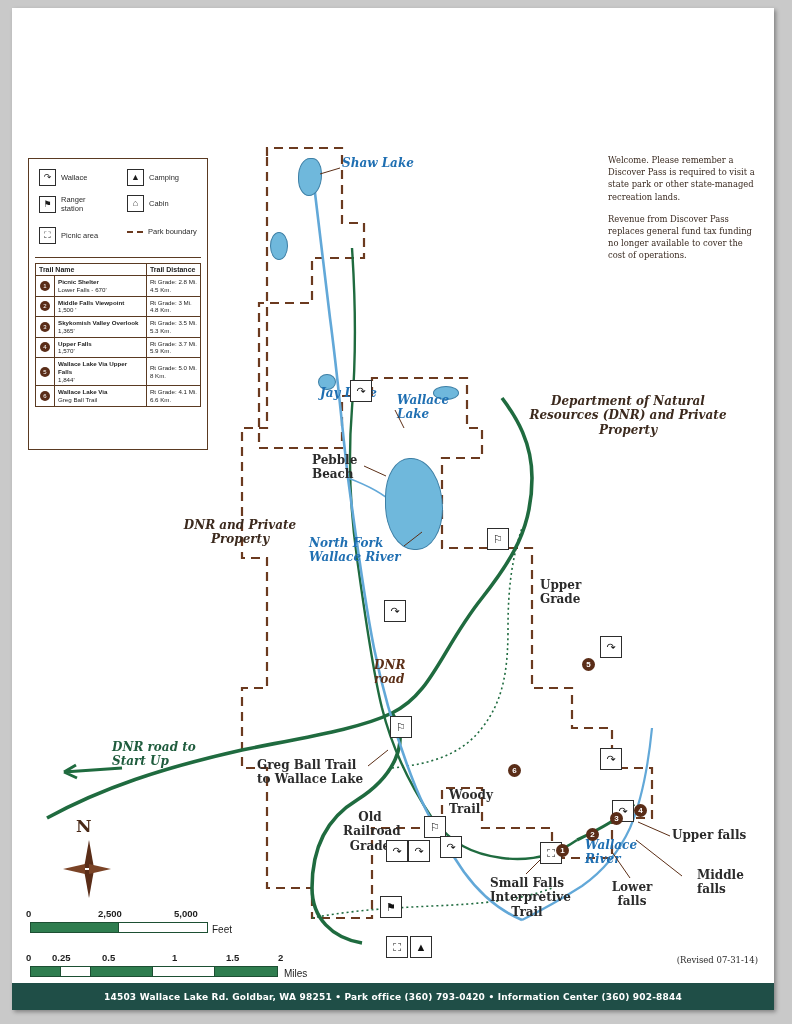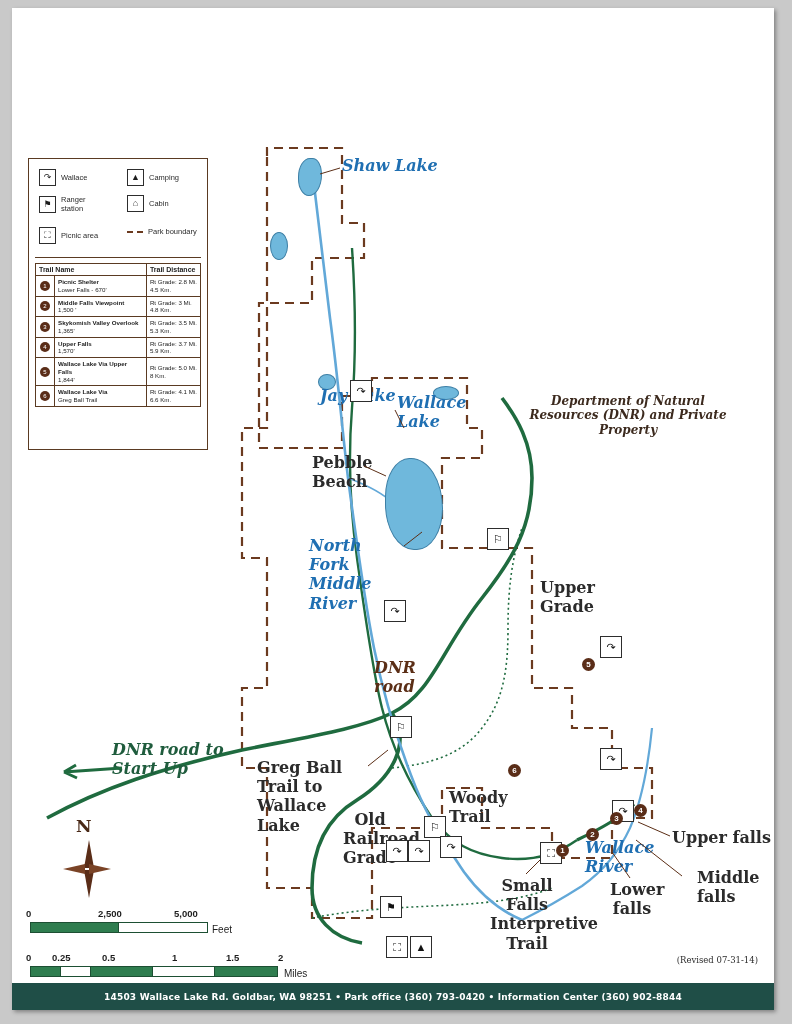--- a/index.html
+++ b/index.html
@@ -36,21 +36,21 @@
   .legend td.n{width:12px;text-align:center;}
   .numdot{display:inline-block;width:10px;height:10px;border-radius:50%;background:#5a2d18;color:#fff;font-size:6px;line-height:10px;text-align:center;}
   .tname{font-weight:bold;font-size:6.2px;}
   .tsub{font-weight:normal;}
 
   
   .welcome{position:absolute;left:596px;top:26px;width:150px;font-size:8.4px;line-height:1.45;color:#3a2a20;font-family:"DejaVu Serif",serif;}
   .welcome p{margin:0 0 10px 0;}
 
   
-  .lbl{position:absolute;font-size:16px;font-style:italic;font-weight:bold;color:#1f6fb2;font-family:"DejaVu Serif",serif;line-height:1.2;}
+  .lbl{position:absolute;font-size:12px;font-style:italic;font-weight:bold;color:#1f6fb2;font-family:"DejaVu Serif",serif;line-height:1.2;}
   .lbl.brown{color:#5b2e16;font-style:italic;}
   .lbl.green{color:#1f5c3d;}
   .lbl.blk{color:#2b2b2b;font-style:normal;}
   .lbl.dnr{color:#3c2a1e;font-size:12px;font-style:italic;}
 
   
   .mi{position:absolute;width:20px;height:20px;border:1px solid #2d2d2d;background:#ffffff;display:flex;align-items:center;justify-content:center;font-size:11px;color:#111;}
   .mnum{position:absolute;width:13px;height:13px;border-radius:50%;background:#5a2d18;color:#fff;font-size:8px;line-height:13px;text-align:center;font-weight:bold;}
 
   
@@ -109,21 +109,22 @@
       <div class="water" style="left:286px;top:30px;width:22px;height:36px;border-radius:50% 40% 55% 45%;"></div>
       <div class="water" style="left:258px;top:104px;width:16px;height:26px;border-radius:50%;"></div>
       <div class="water" style="left:306px;top:246px;width:16px;height:14px;border-radius:50%;"></div>
       <div class="water" style="left:421px;top:258px;width:24px;height:12px;border-radius:50%;"></div>
       <div class="water" style="left:373px;top:330px;width:56px;height:90px;border-radius:42% 55% 45% 50%;"></div>
 
       <div class="lbl" style="left:330px;top:28px;">Shaw Lake</div>
       <div class="lbl" style="left:308px;top:258px;">Jay Lake</div>
       <div class="lbl" style="left:385px;top:265px;width:58px;">Wallace Lake</div>
       <div class="lbl blk" style="left:300px;top:325px;width:52px;font-weight:bold;color:#2b2b2b;font-style:normal;">Pebble Beach</div>
-      <div class="lbl" style="left:297px;top:408px;width:96px;">North Fork Middle River</div>
+      <div class="lbl" style="left:297px;top:408px;width:96px;">North Fork Wallace River</div>
+      <div class="lbl dnr" style="left:168px;top:390px;width:120px;text-align:center;">DNR and Private Property</div>
       <div class="lbl dnr" style="left:516px;top:266px;width:200px;text-align:center;">Department of Natural Resources (DNR) and Private Property</div>
       <div class="lbl brown" style="left:362px;top:530px;width:44px;font-weight:bold;">DNR road</div>
       <div class="lbl blk" style="left:528px;top:450px;width:50px;font-weight:bold;color:#2b2b2b;font-style:normal;">Upper Grade</div>
       <div class="lbl green" style="left:100px;top:612px;width:120px;font-weight:bold;">DNR road to Start Up</div>
       <div class="lbl blk" style="left:245px;top:630px;width:110px;font-weight:bold;color:#2b2b2b;font-style:normal;text-align:left;">Greg Ball Trail to Wallace Lake</div>
       <div class="lbl blk" style="left:437px;top:660px;width:48px;font-weight:bold;color:#2b2b2b;font-style:normal;">Woody Trail</div>
       <div class="lbl blk" style="left:288px;top:682px;width:54px;font-weight:bold;color:#2b2b2b;font-style:normal;text-align:center;margin-left:43px;">Old Railroad Grade</div>
       <div class="lbl blk" style="left:478px;top:748px;width:74px;font-weight:bold;color:#2b2b2b;font-style:normal;text-align:center;">Small Falls Interpretive Trail</div>
       <div class="lbl" style="left:573px;top:710px;width:80px;">Wallace River</div>
       <div class="lbl blk" style="left:660px;top:700px;font-weight:bold;color:#2b2b2b;font-style:normal;">Upper falls</div>
@@ -266,20 +267,24 @@
             </td>
             <td>
               <span>Rt Grade: 4.1 Mi.</span><br>
               <span>6.6 Km.</span>
             </td>
           </tr>
         </tbody>
           </table>
       </div>
 
+      <div class="welcome">
+        <p>Welcome. Please remember a Discover Pass is required to visit a state park or other state-managed recreation lands.</p>
+        <p>Revenue from Discover Pass replaces general fund tax funding no longer available to cover the cost of operations.</p>
+      </div>
 
       <div class="compass">
         <div class="n">N</div>
         <div class="star">
           <div class="v"></div>
             <div class="v2"></div>
             <div class="h"></div>
             <div class="h2"></div>
         </div>
       </div>

